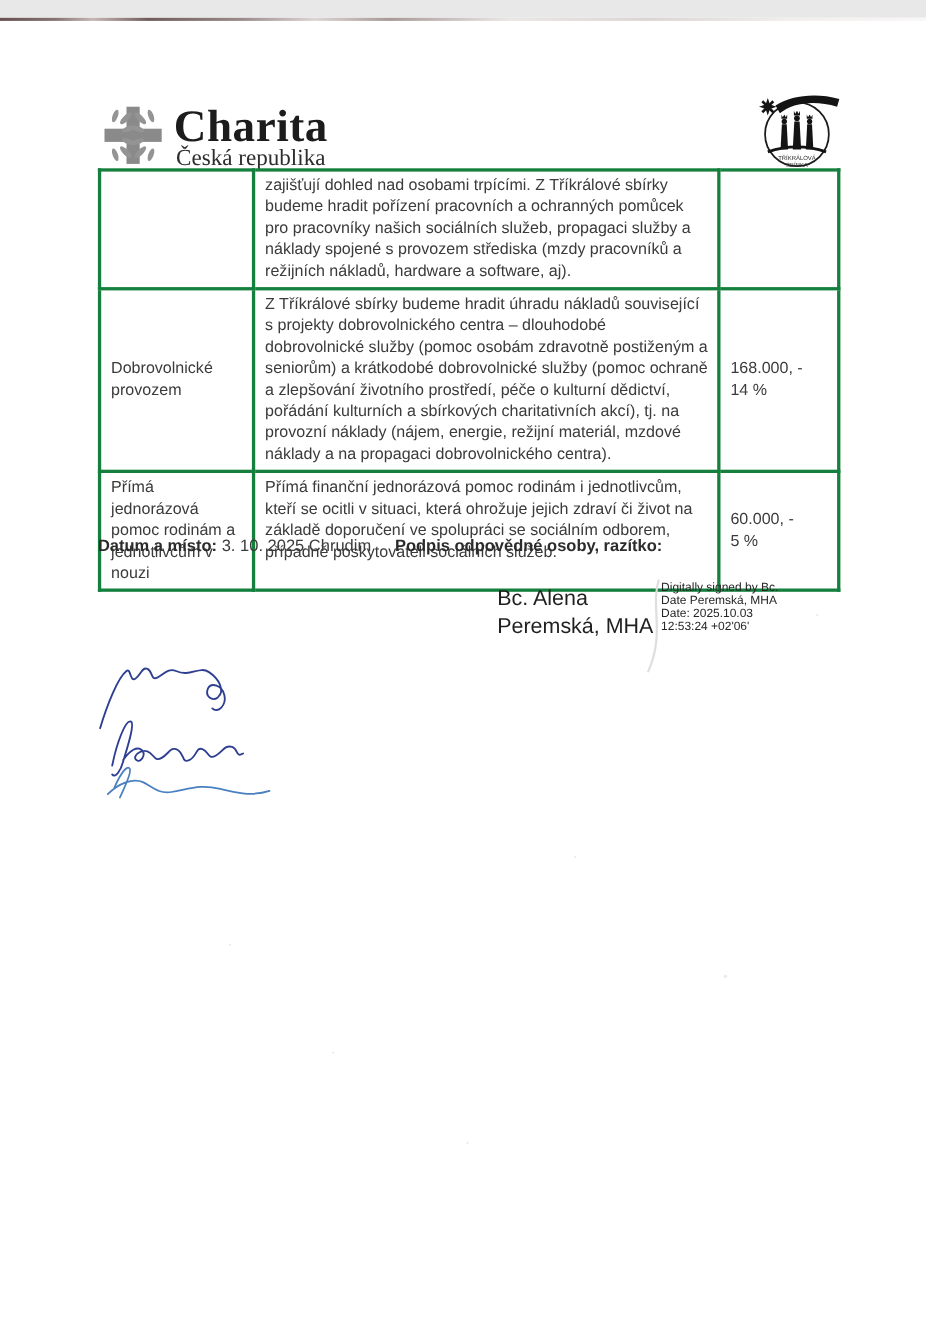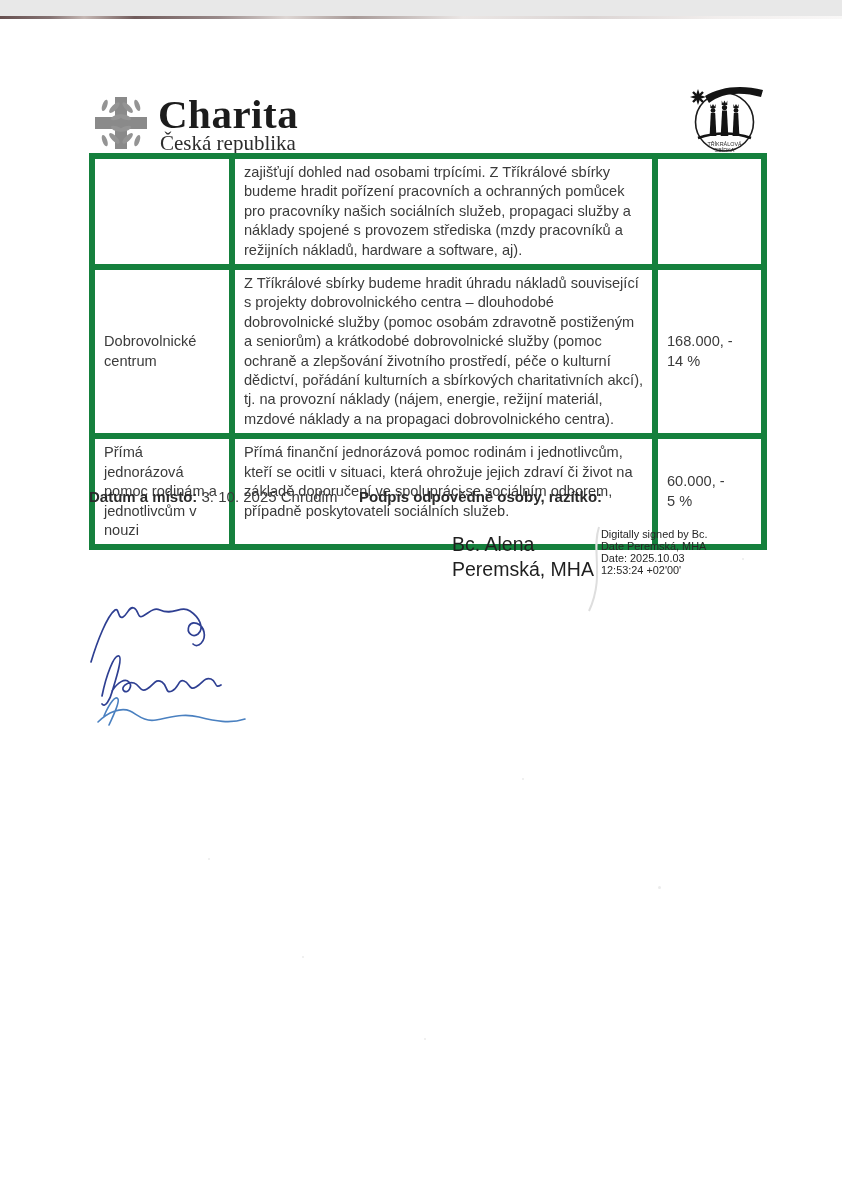--- a/index.html
+++ b/index.html
@@ -34,21 +34,21 @@
     font-size:21px; color:#2d2d2d;
   }
   .stamp-svg { position:absolute; left:683px; top:68px; }
 
   
   .alloc-table {
     position:absolute; left:89px; top:137px; width:672px;
     border-collapse:collapse; table-layout:fixed;
     font-size:14.6px; line-height:19.4px; color:#3b3b3b;
   }
-  .alloc-table td { border:6px solid #15803d; padding:4px 8px 4px 9px; }
+  .alloc-table td { border:3px solid #15803d; padding:4px 8px 4px 9px; }
   .alloc-table .c-cat   { width:140px; vertical-align:middle; }
   .alloc-table .c-desc  { width:423px; vertical-align:top; }
   .alloc-table .c-amt   { width:109px; vertical-align:middle; }
   .r1 { height:95px; } .r2 { height:142px; } .r3 { height:84px; }
   .amt-line { display:block; }
 
   
   .lbl-bold { font-weight:700; color:#2b2b2b; }
   .date-row { position:absolute; left:89px; top:472px; font-size:15px; color:#3b3b3b; }
   .podpis-label { position:absolute; left:359px; top:472px; font-size:15px; }
@@ -142,21 +142,21 @@
     <tbody>
         <tr class="r1">
       <td class="c-cat"></td>
       <td class="c-desc">zajišťují dohled nad osobami trpícími. Z Tříkrálové sbírky budeme hradit pořízení pracovních a ochranných pomůcek pro pracovníky našich sociálních služeb, propagaci služby a náklady spojené s provozem střediska (mzdy pracovníků a režijních nákladů, hardware a software, aj).</td>
       <td class="c-amt">
         <span class="amt-line"></span>
         <span class="amt-line"></span>
       </td>
     </tr>
     <tr class="r2">
-      <td class="c-cat">Dobrovolnické centrum</td>
+      <td class="c-cat">Dobrovolnické provozem</td>
       <td class="c-desc">Z Tříkrálové sbírky budeme hradit úhradu nákladů související s projekty dobrovolnického centra – dlouhodobé dobrovolnické služby (pomoc osobám zdravotně postiženým a seniorům) a krátkodobé dobrovolnické služby (pomoc ochraně a zlepšování životního prostředí, péče o kulturní dědictví, pořádání kulturních a sbírkových charitativních akcí), tj. na provozní náklady (nájem, energie, režijní materiál, mzdové náklady a na propagaci dobrovolnického centra).</td>
       <td class="c-amt">
         <span class="amt-line">168.000, -</span>
         <span class="amt-line">14 %</span>
       </td>
     </tr>
     <tr class="r3">
       <td class="c-cat">Přímá jednorázová pomoc rodinám a jednotlivcům v nouzi</td>
       <td class="c-desc">Přímá finanční jednorázová pomoc rodinám i jednotlivcům, kteří se ocitli v situaci, která ohrožuje jejich zdraví či život na základě doporučení ve spolupráci se sociálním odborem, případně poskytovateli sociálních služeb.</td>
       <td class="c-amt">
@@ -178,21 +178,21 @@
   </svg>
 
   <div class="dsig-name">
     <div>Bc. Alena</div>
     <div>Peremská, MHA</div>
   </div>
   <div class="dsig-details">
     <div>Digitally signed by Bc.</div>
     <div>Date Peremská, MHA</div>
     <div>Date: 2025.10.03</div>
-    <div>12:53:24 +02'00'</div>
+    <div>12:53:24 +02'06'</div>
   </div>
 
   <svg class="handwriting" width="230" height="145" viewBox="0 0 230 145">
 
     <path d="M6,68 C12,48 22,22 30,16 C34,13 33,26 38,23 C43,20 44,12 49,14
              C54,16 52,25 58,22 C64,19 68,13 75,16 C88,22 96,11 105,17
              C114,23 120,34 113,40 C108,44 101,39 104,32 C107,26 117,29 119,38
              C121,47 113,55 108,50" fill="none" stroke="#2e3f92" stroke-width="1.7" stroke-linecap="round"></path>
 
     <path d="M17,102 C21,82 29,60 34,62 C38,64 30,88 27,98 C25,106 20,114 17,110

